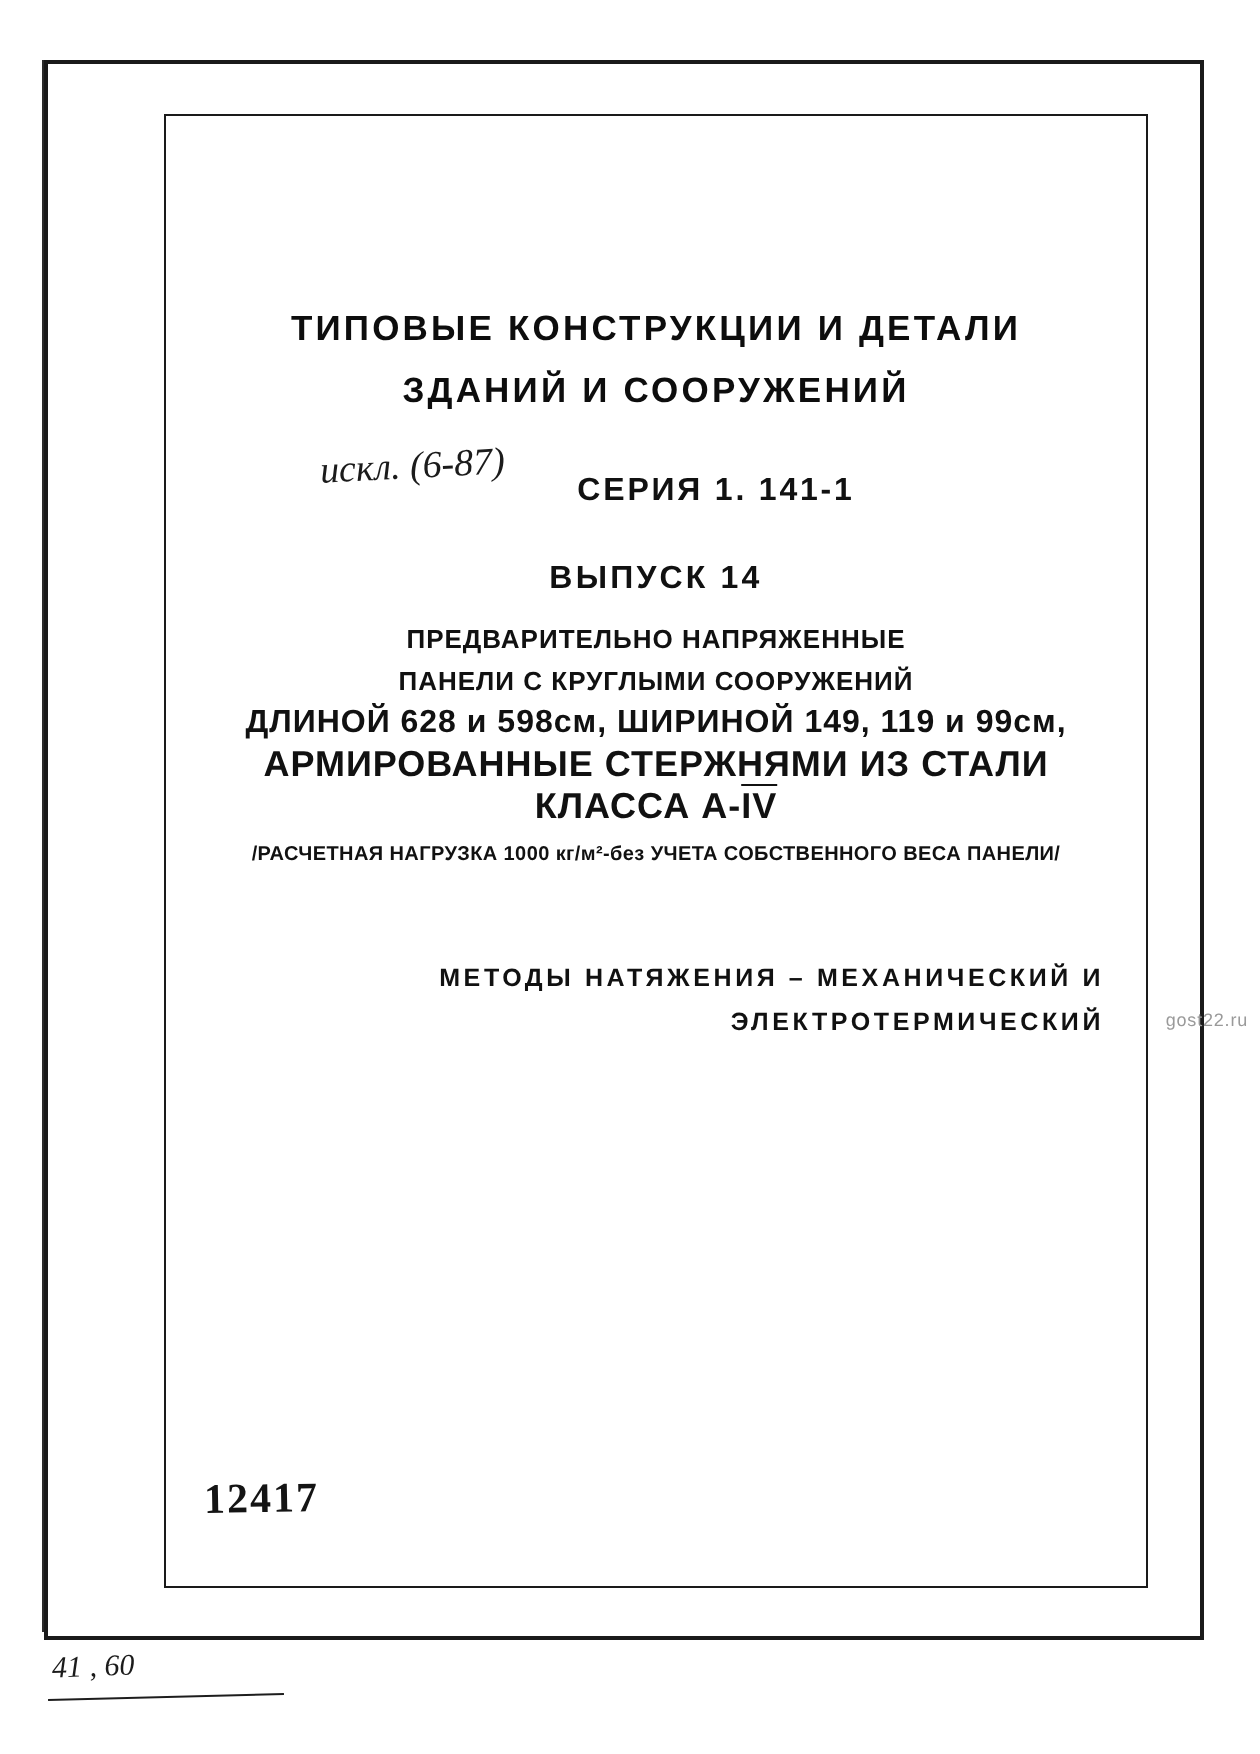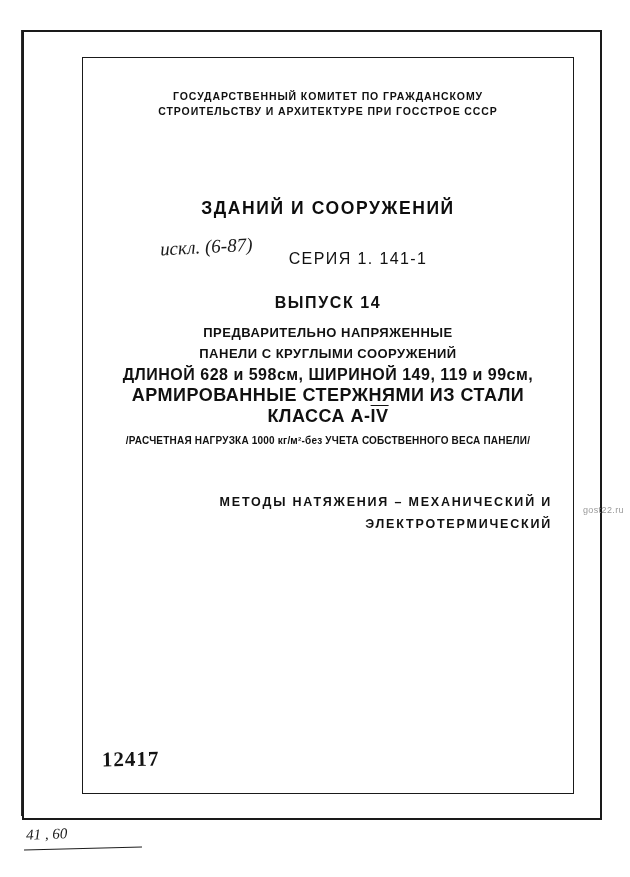--- a/index.html
+++ b/index.html
@@ -80,21 +80,21 @@
   }
 
   .series-row {
     position: relative;
     height: 40px;
     margin-top: 10px;
   }
   .series {
     text-align: center;
     font-size: 16px;
-    font-weight: normal;
+    font-weight: bold;
     letter-spacing: 1.4px;
     padding-left: 60px;
     padding-top: 16px;
   }
   .handwritten-excl {
     position: absolute;
     left: 56px;
     top: 2px;
     font-family: "Liberation Serif", serif;
     font-style: italic;
@@ -157,21 +157,21 @@
     right: 6px;
     top: 505px;
     font-size: 9px;
     color: #9a9a9a;
     letter-spacing: 0.4px;
   }
 
   .stamp-number {
     position: absolute;
     left: 20px;
-    bottom: 22px;
+    bottom: 32px;
     font-family: "Liberation Serif", serif;
     font-size: 21px;
     font-weight: bold;
     letter-spacing: 1px;
     color: #141414;
     transform: rotate(-1deg);
   }
 
   .bottom-note {
     position: absolute;
@@ -195,28 +195,25 @@
   }
 </style>
 </head>
 <body>
 
 <div class="outer-frame"></div>
 <div class="inner-frame"></div>
 
 <div class="sheet">
 
-  <div class="org">
-    <div>ГОСУДАРСТВЕННЫЙ КОМИТЕТ ПО ГРАЖДАНСКОМУ</div>
-    <div>СТРОИТЕЛЬСТВУ И АРХИТЕКТУРЕ ПРИ ГОССТРОЕ  СССР</div>
-  </div>
 
   <div class="spacer-a"></div>
 
   <div class="title-main">
+    <div>ТИПОВЫЕ КОНСТРУКЦИИ  И  ДЕТАЛИ</div>
     <div>ЗДАНИЙ  И СООРУЖЕНИЙ</div>
   </div>
 
   <div class="series-row">
     <div class="handwritten-excl">искл. (6-87)</div>
     <div class="series">СЕРИЯ  1. 141-1</div>
   </div>
 
 
   <div class="issue">ВЫПУСК 14</div>

